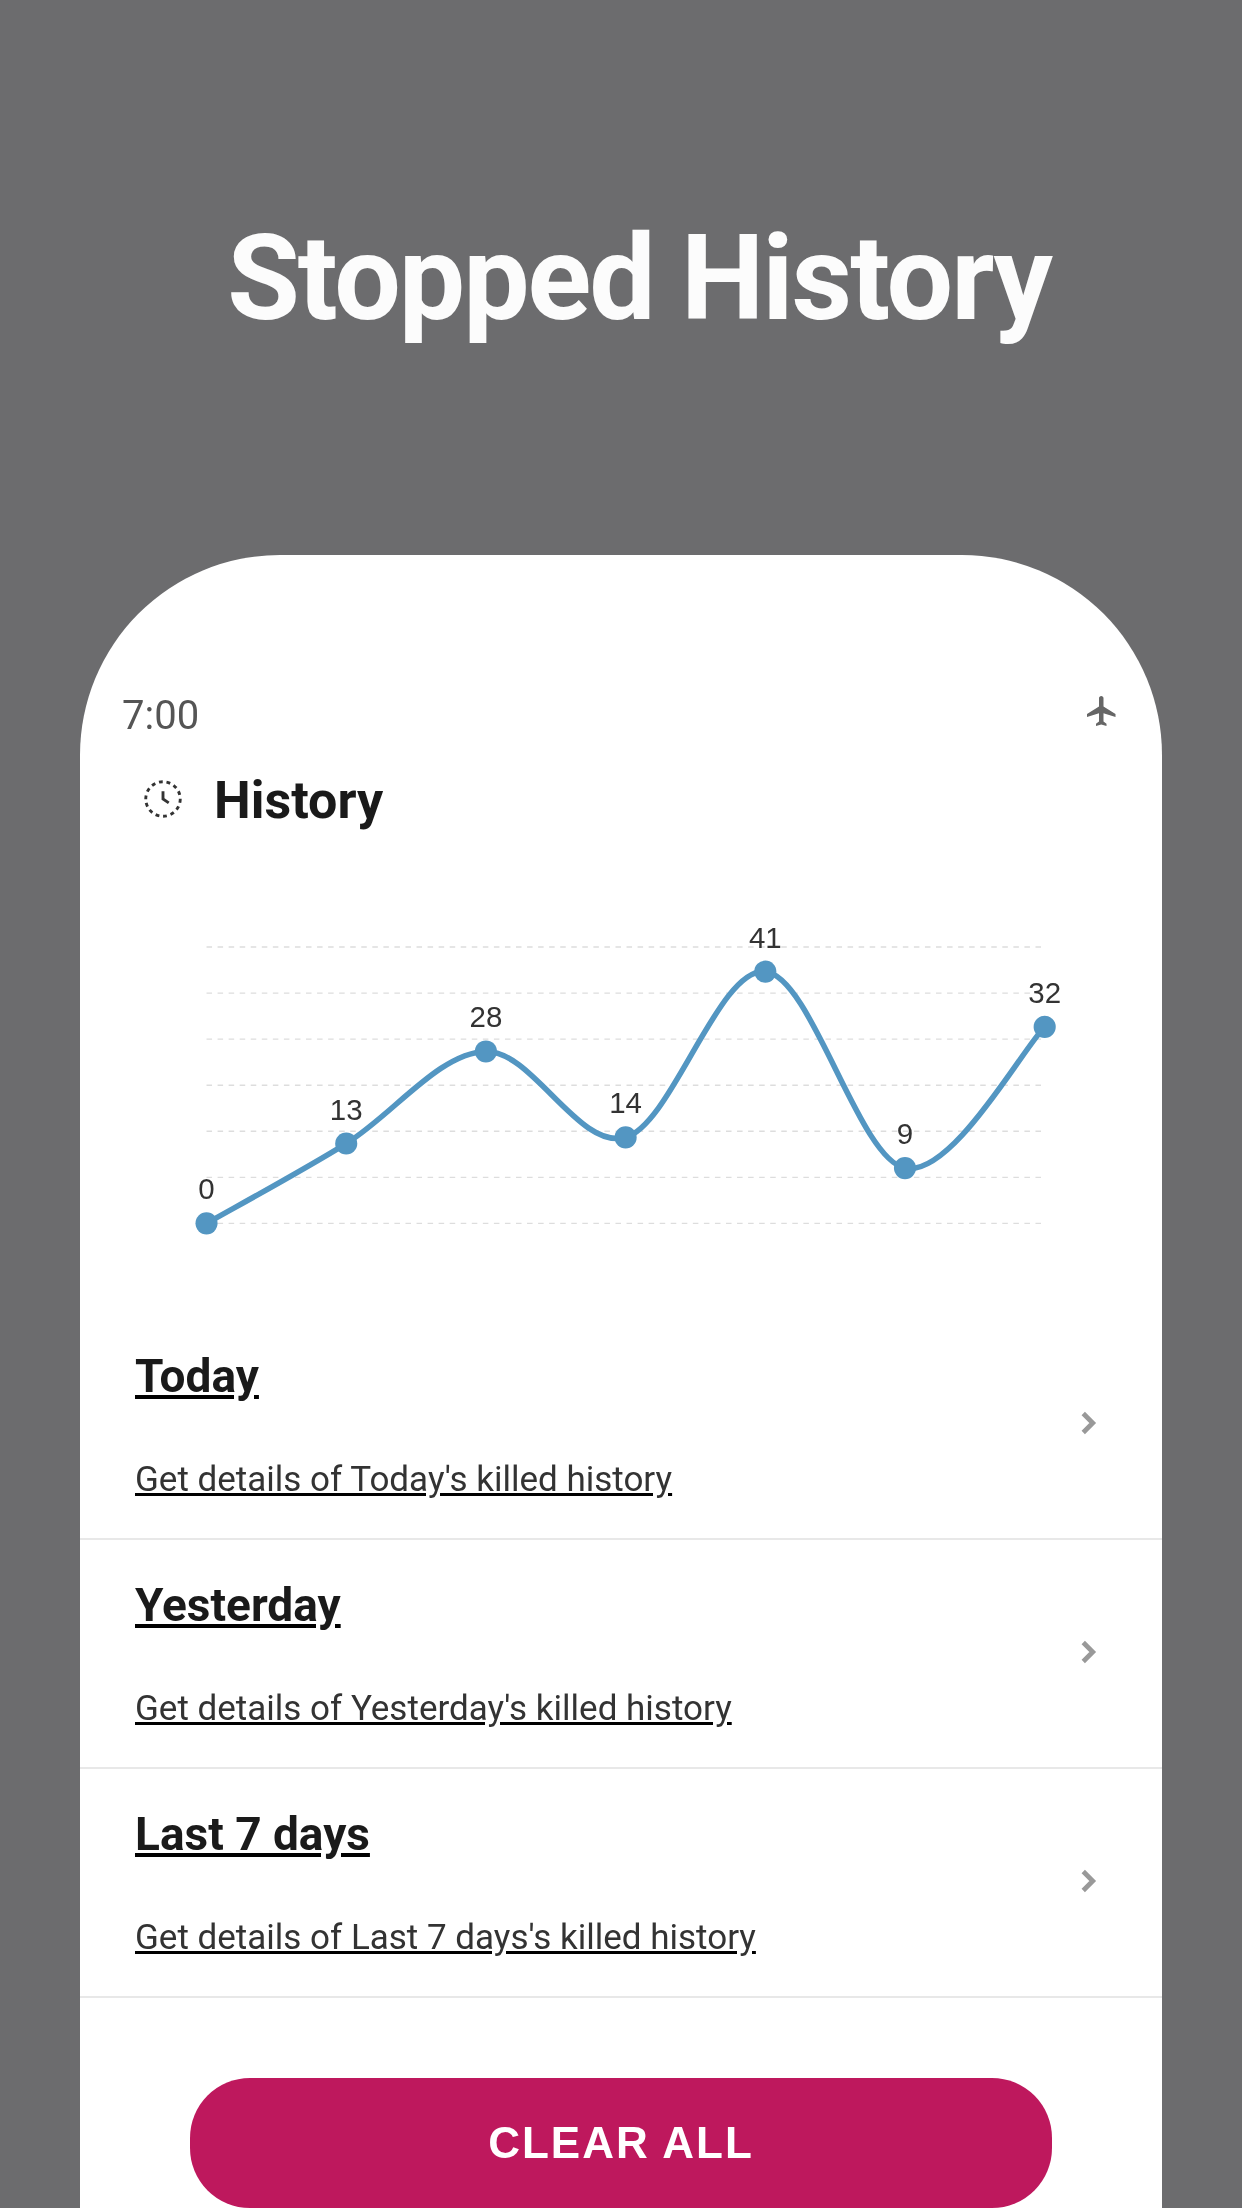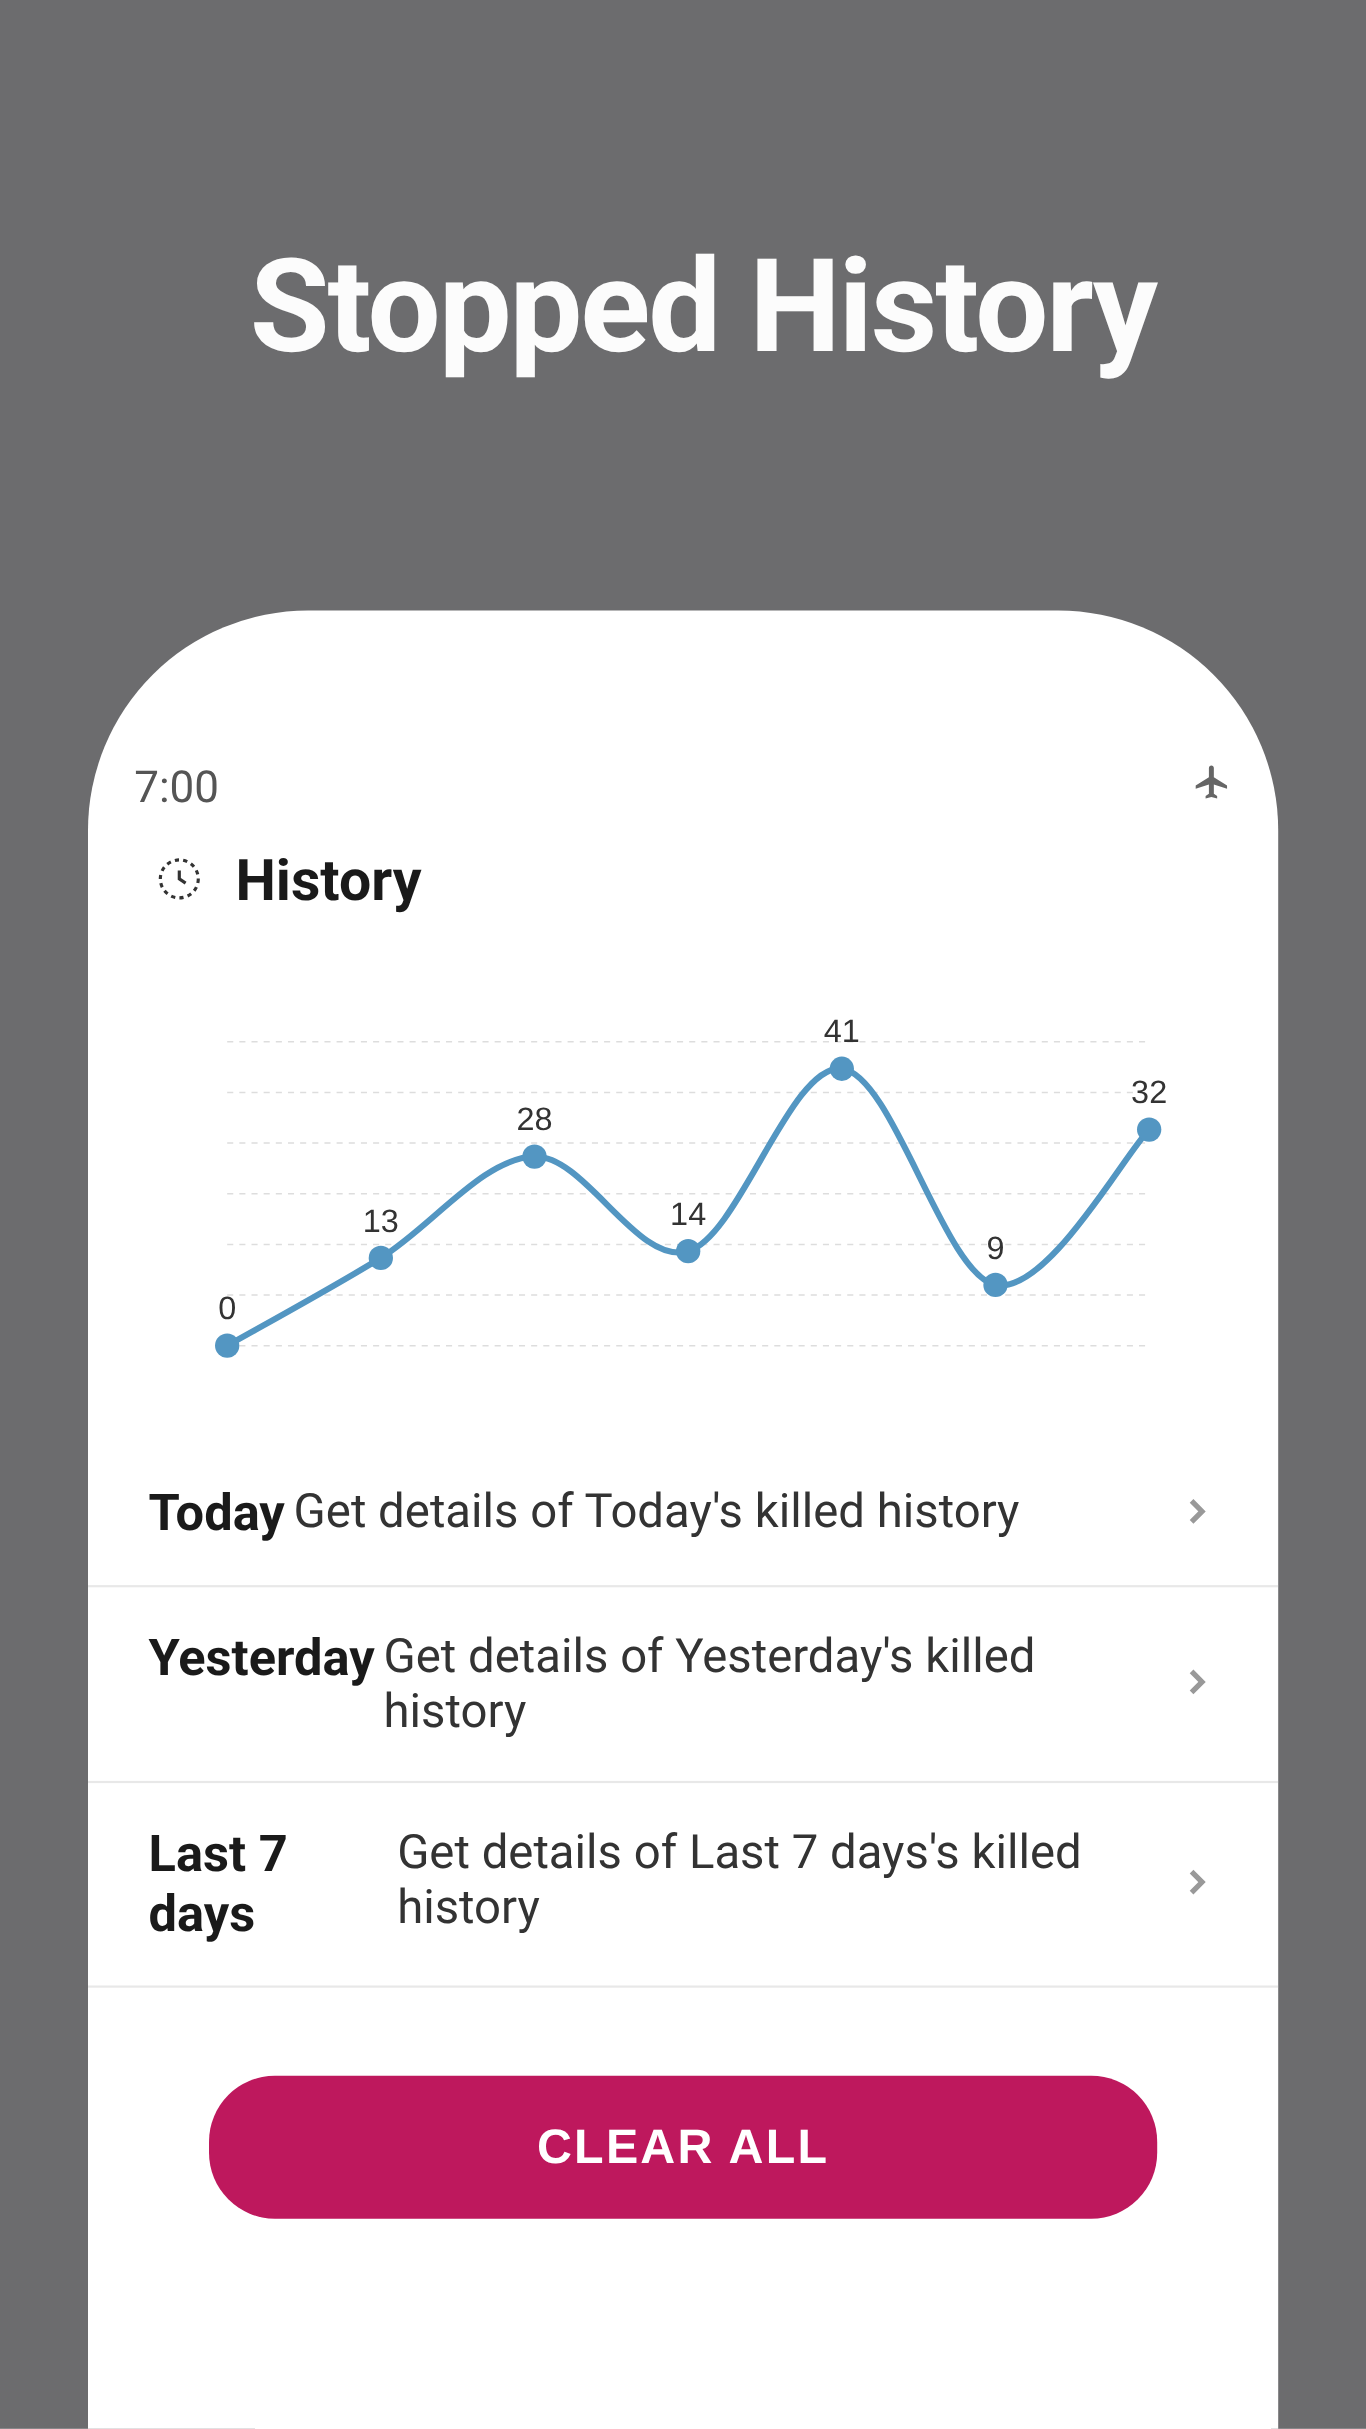--- a/index.html
+++ b/index.html
@@ -90,33 +90,35 @@
     .list-item {
       display: flex;
       justify-content: space-between;
       align-items: center;
       padding: 38px 55px;
       border-bottom: 2px solid #e8e8e8;
     }
     
     .list-item-content {
       display: flex;
-      flex-direction: row;
+      flex-direction: column;
       gap: 8px;
+      text-decoration: underline;
     }
     
     .list-item-title {
       font-size: 46px;
       font-weight: 700;
       color: #1a1a1a;
     }
     
     .list-item-subtitle {
-      font-size: 43px;
+      font-size: 35px;
       color: #333;
+      margin-top: 48px;
     }
     
     .chevron-right {
       width: 38px;
       height: 38px;
       color: #999;
     }
     
     .clear-button {
       margin: 80px 110px 0 110px;

